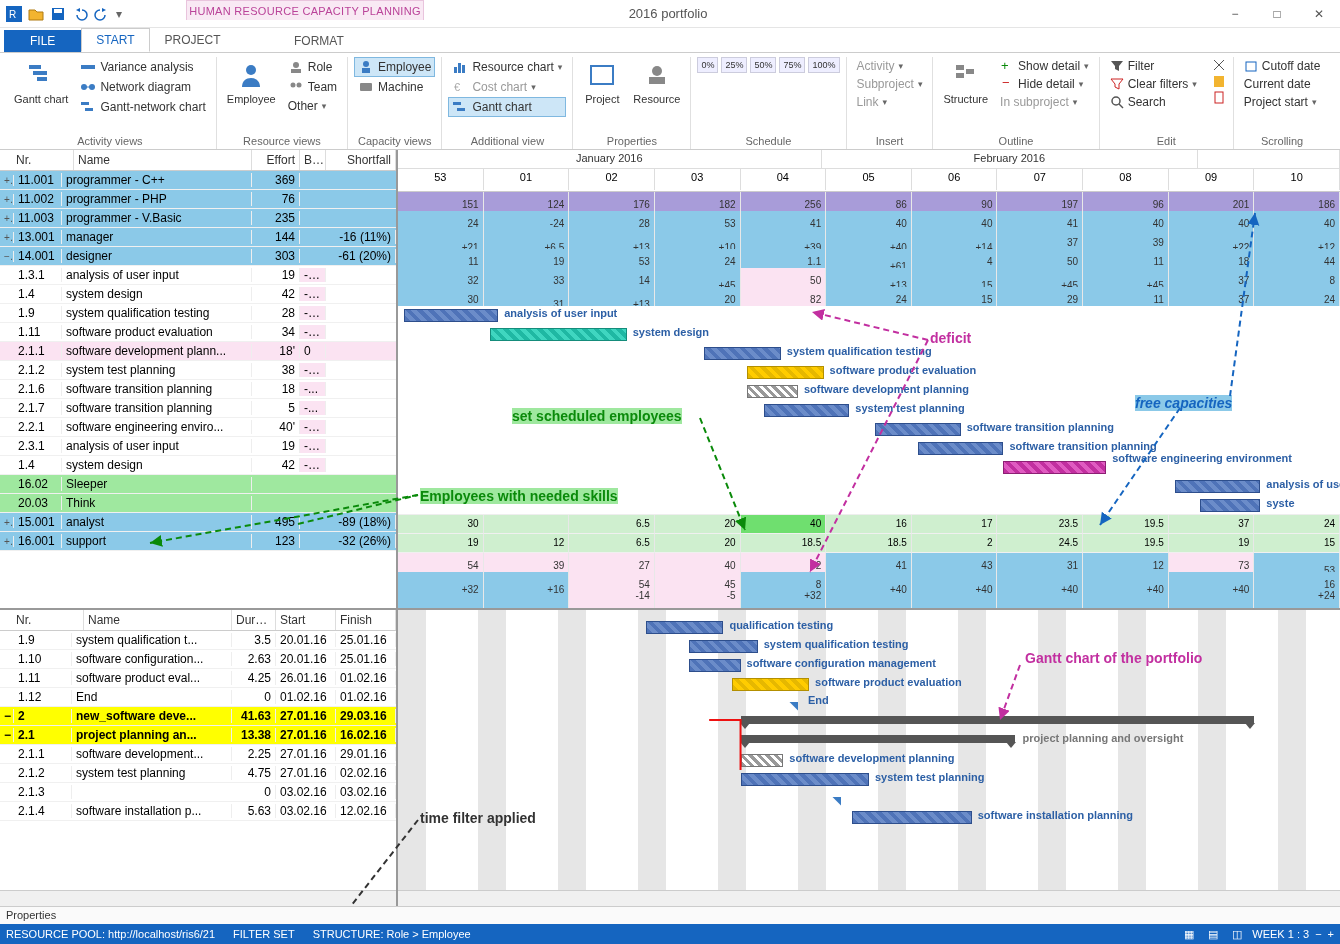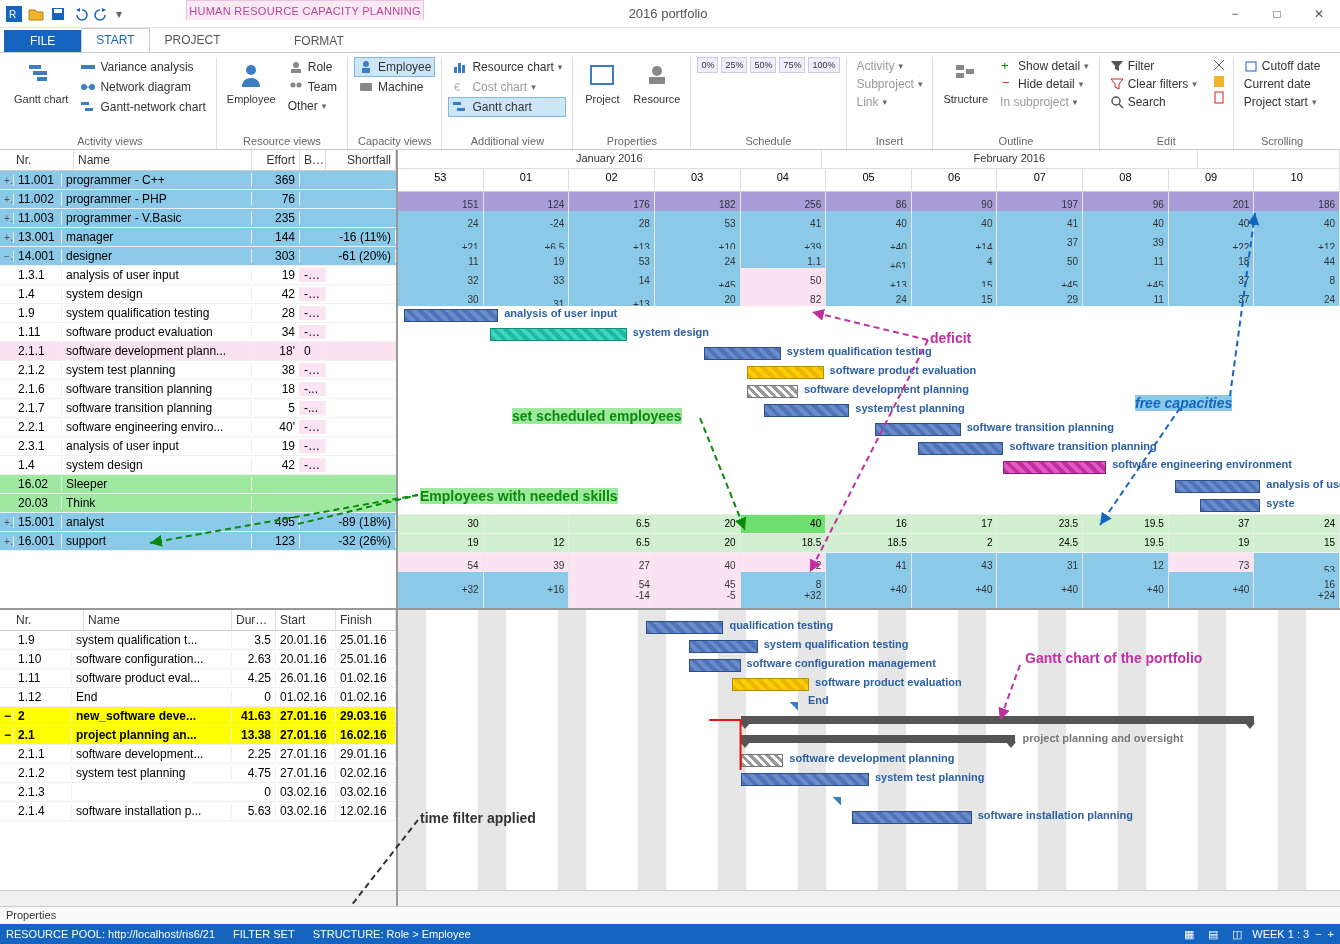--- a/index.html
+++ b/index.html
@@ -1099,21 +1099,21 @@
           <div class="bar-label" style="left: 431.618px; top: 172px;">software product evaluation</div>
           <div class="gantt-bar hatch" style="left: 348.545px; width: 51.3818px; top: 193px;"></div>
           <div class="bar-label" style="left: 405.927px; top: 191px;">software development planning</div>
           <div class="gantt-bar stripe" style="left: 365.673px; width: 85.6364px; top: 212px;"></div>
           <div class="bar-label" style="left: 457.309px; top: 210px;">system test planning</div>
           <div class="gantt-bar stripe" style="left: 477px; width: 85.6364px; top: 231px;"></div>
           <div class="bar-label" style="left: 568.636px; top: 229px;">software transition planning</div>
           <div class="gantt-bar stripe" style="left: 519.818px; width: 85.6364px; top: 250px;"></div>
           <div class="bar-label" style="left: 611.455px; top: 248px;">software transition planning</div>
           <div class="gantt-bar mag" style="left: 605.455px; width: 102.764px; top: 269px;"></div>
-          <div class="bar-label" style="left: 714.218px; top: 266px;">software engineering environment</div>
+          <div class="bar-label" style="left: 714.218px; top: 260px;">software engineering environment</div>
           <div class="gantt-bar stripe" style="left: 776.727px; width: 85.6364px; top: 288px;"></div>
           <div class="bar-label" style="left: 868.364px; top: 286px;">analysis of user input</div>
           <div class="gantt-bar stripe" style="left: 802.418px; width: 59.9455px; top: 307px;"></div>
           <div class="bar-label" style="left: 868.364px; top: 305px;">syste</div>
         </div>
       </div>
  </div>
 
  <div class="lower">
   <div class="leftcol">

